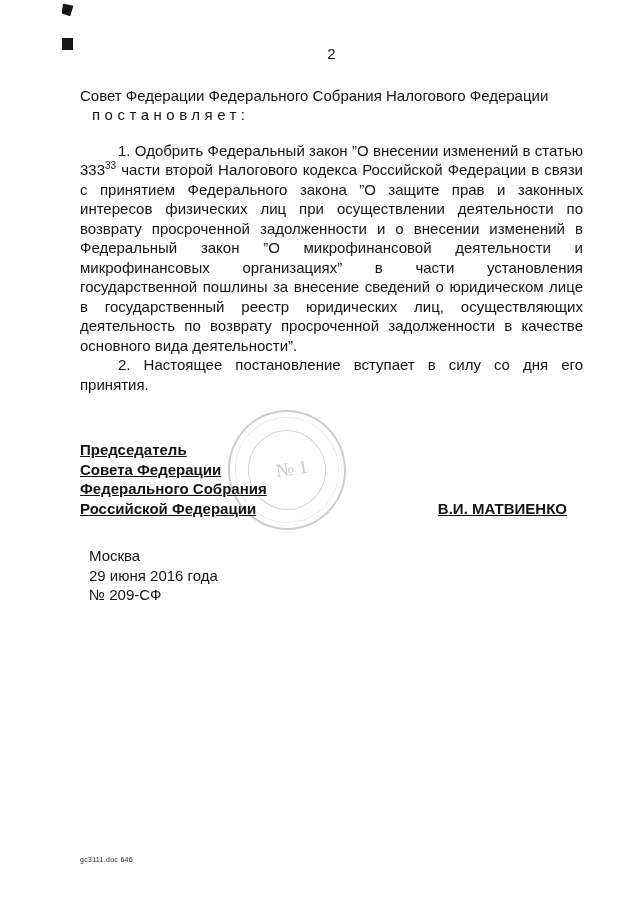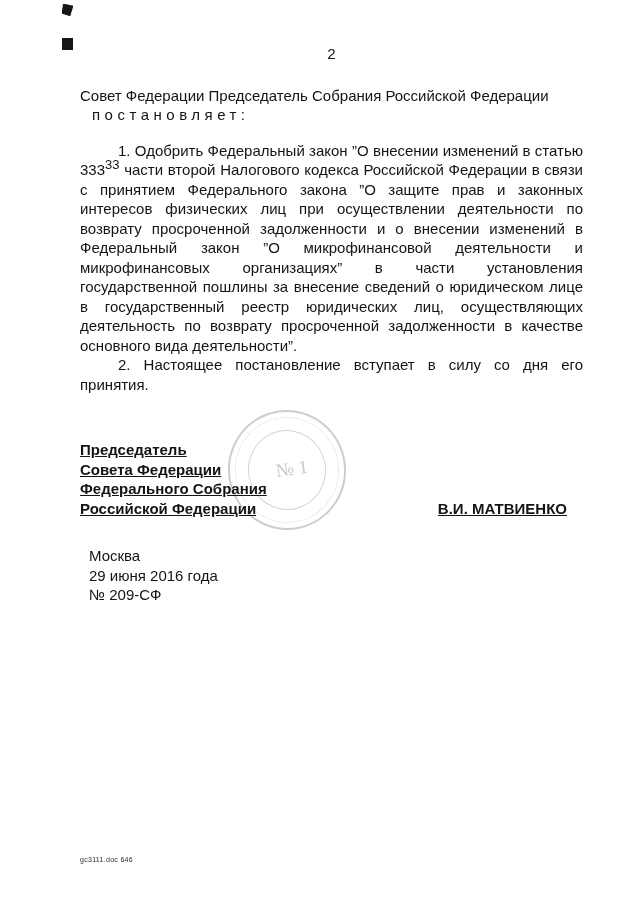--- a/index.html
+++ b/index.html
@@ -26,21 +26,21 @@
   .page-number { text-align: center; }
   .intro { margin-top: 22px; }
   .intro .line { display: block; }
   .spaced { letter-spacing: 4.5px; margin-left: 12px; }
   .body-para {
     text-align: justify;
     text-indent: 38px;
   }
   .para1 { margin-top: 16px; }
   sup.statute-sup {
-    font-size: 13px;
+    font-size: 10px;
     line-height: 0;
     vertical-align: super;
   }
   .signature {
     display: flex;
     align-items: flex-end;
     margin-top: 46px;
     font-weight: bold;
     text-decoration: underline;
   }
@@ -127,21 +127,21 @@
     <div class="stamp-mid"></div>
     <div class="stamp-inner"></div>
     <div class="stamp-no">№ 1</div>
   </div>
 
   <div class="content">
 
     <div class="page-number">2</div>
 
     <p class="intro">
-      <span class="line">Совет Федерации Председатель Собрания Российской Федерации</span>
+      <span class="line">Совет Федерации Федерального Собрания Налогового Федерации</span>
       <span class="line spaced">постановляет:</span>
     </p>
 
     <p class="body-para para1"><span>1. Одобрить Федеральный закон ”О внесении изменений в статью 333</span><sup class="statute-sup">33</sup><span> части второй Налогового кодекса Российской Федерации в связи с принятием Федерального закона ”О защите прав и законных интересов физических лиц при осуществлении деятельности по возврату просроченной задолженности и о внесении изменений в Федеральный закон ”О микрофинансовой деятельности и микрофинансовых организациях” в части установления государственной пошлины за внесение сведений о юридическом лице в государственный реестр юридических лиц, осуществляющих деятельность по возврату просроченной задолженности в качестве основного вида деятельности”.</span></p>
 
     <p class="body-para">2. Настоящее постановление вступает в силу со дня его принятия.</p>
 
     <div class="signature">
       <div class="sig-left">
         <span class="sig-line">Председатель</span>

